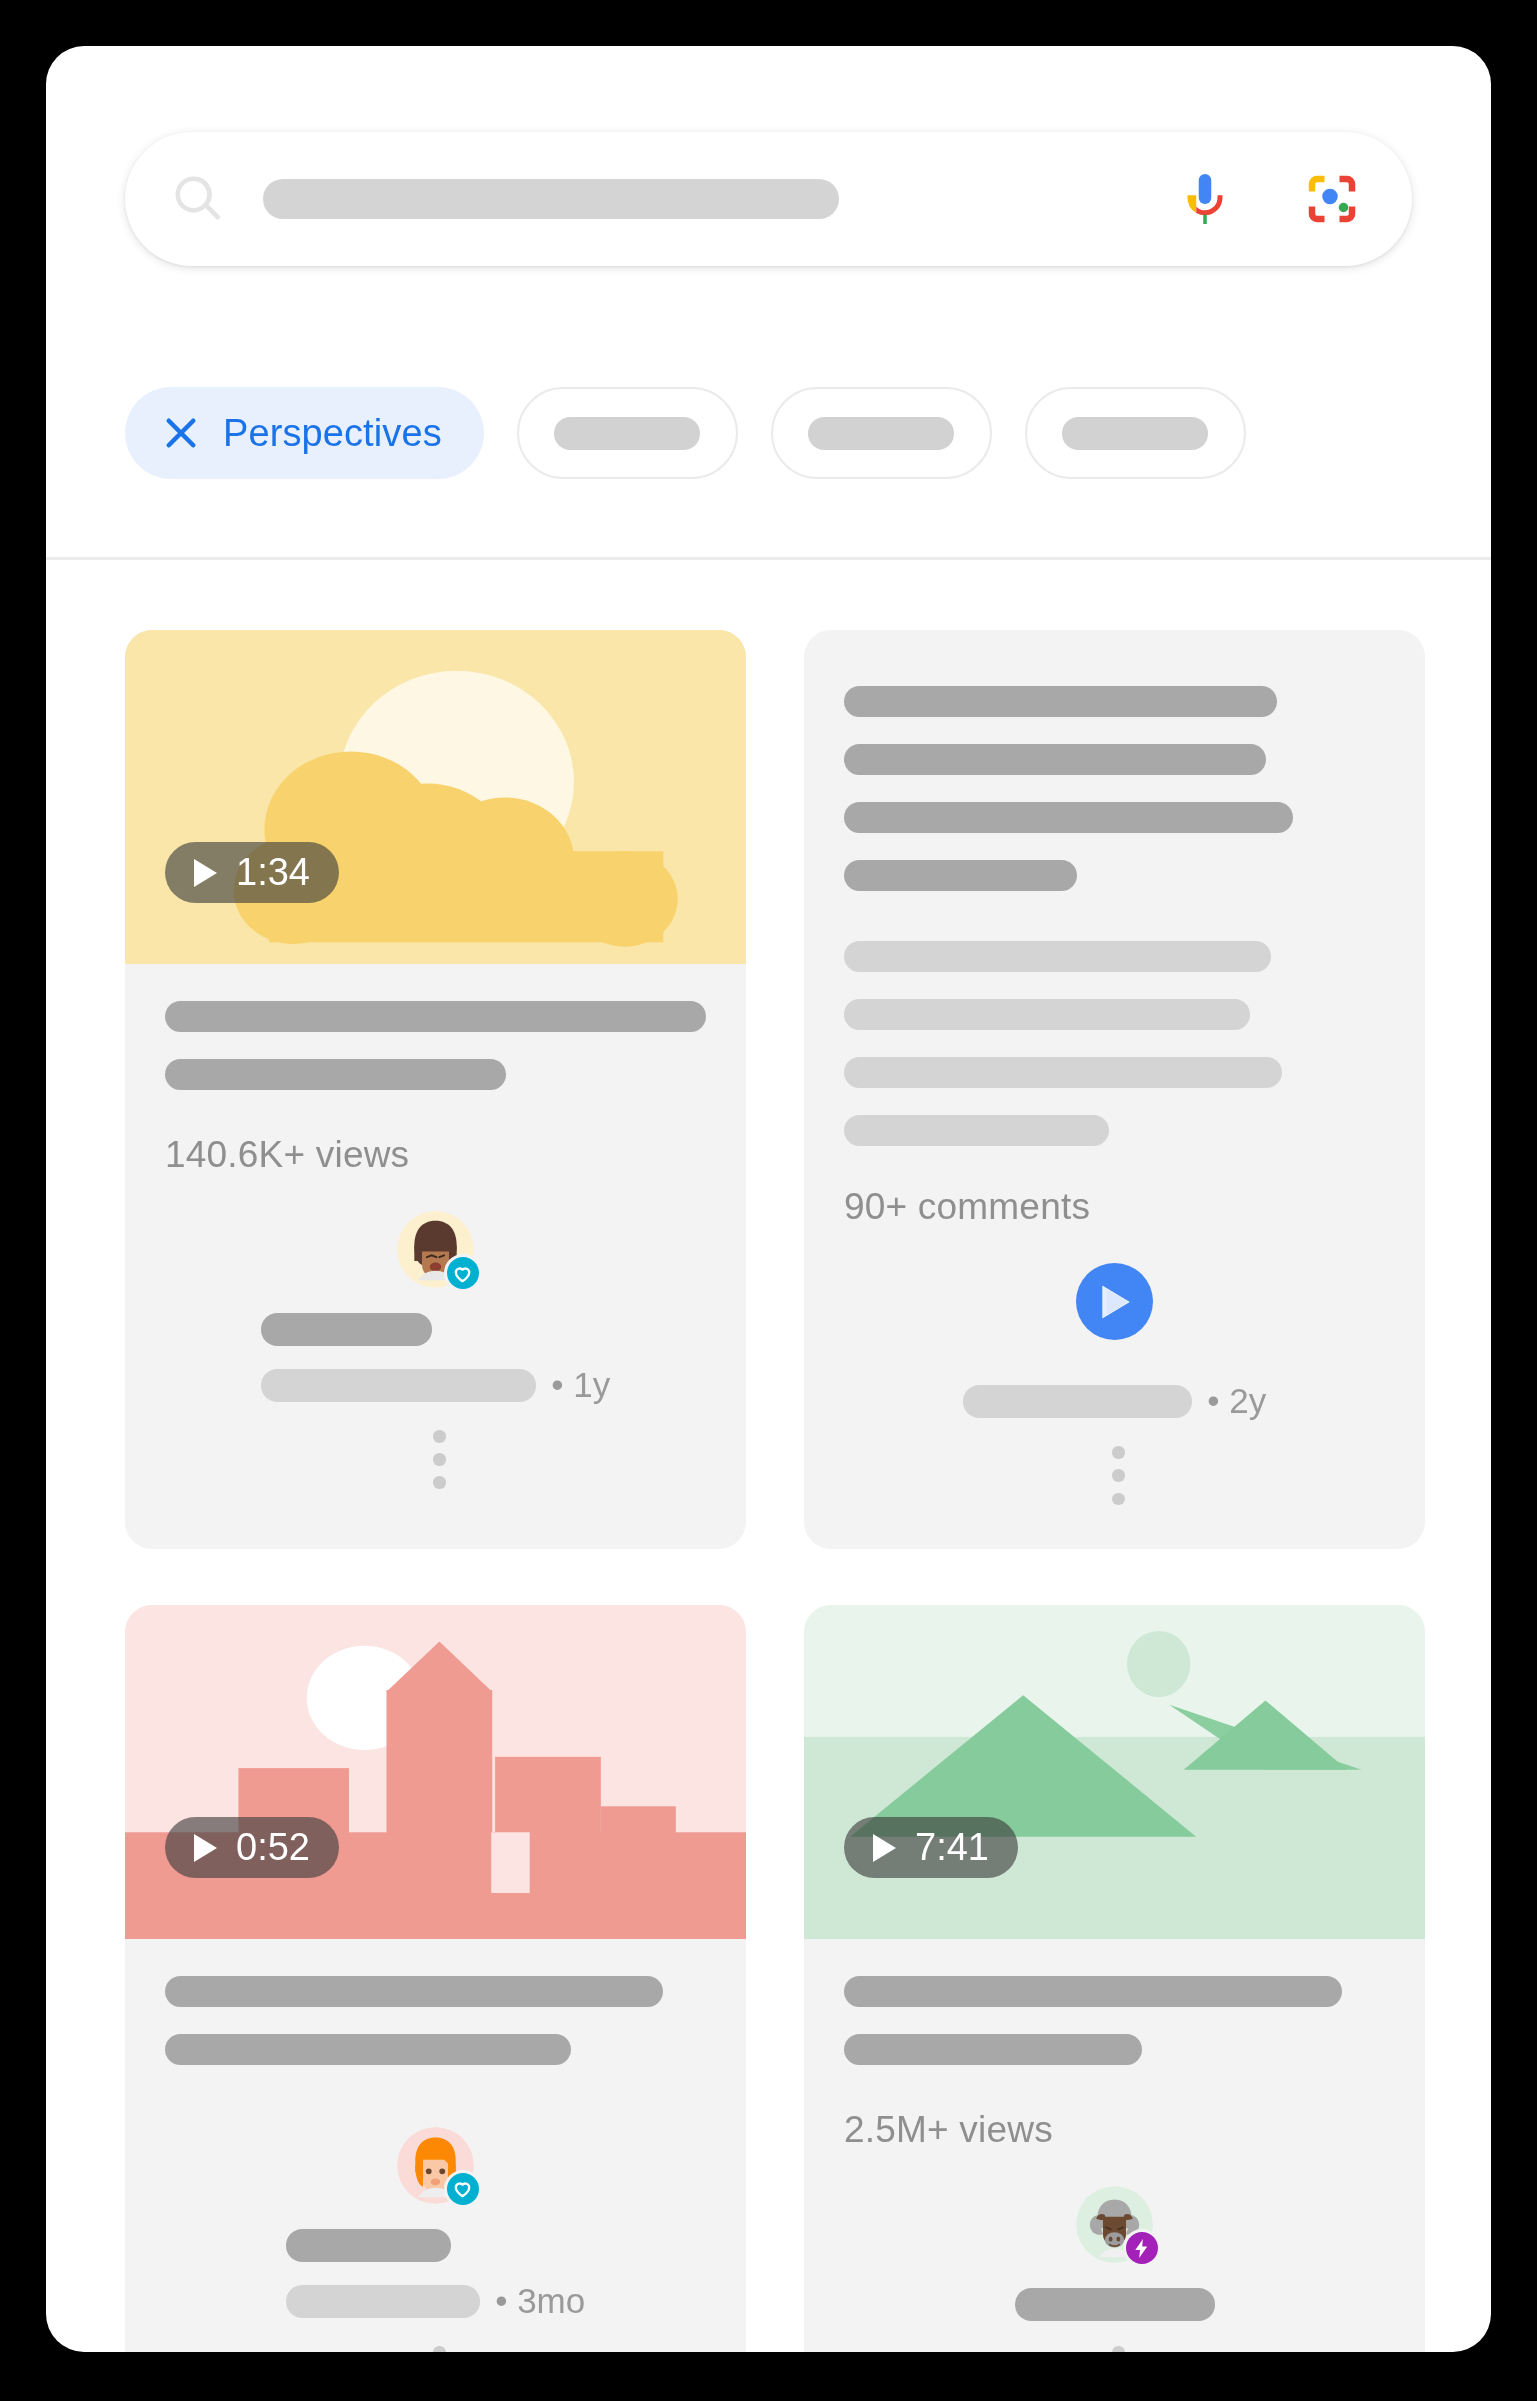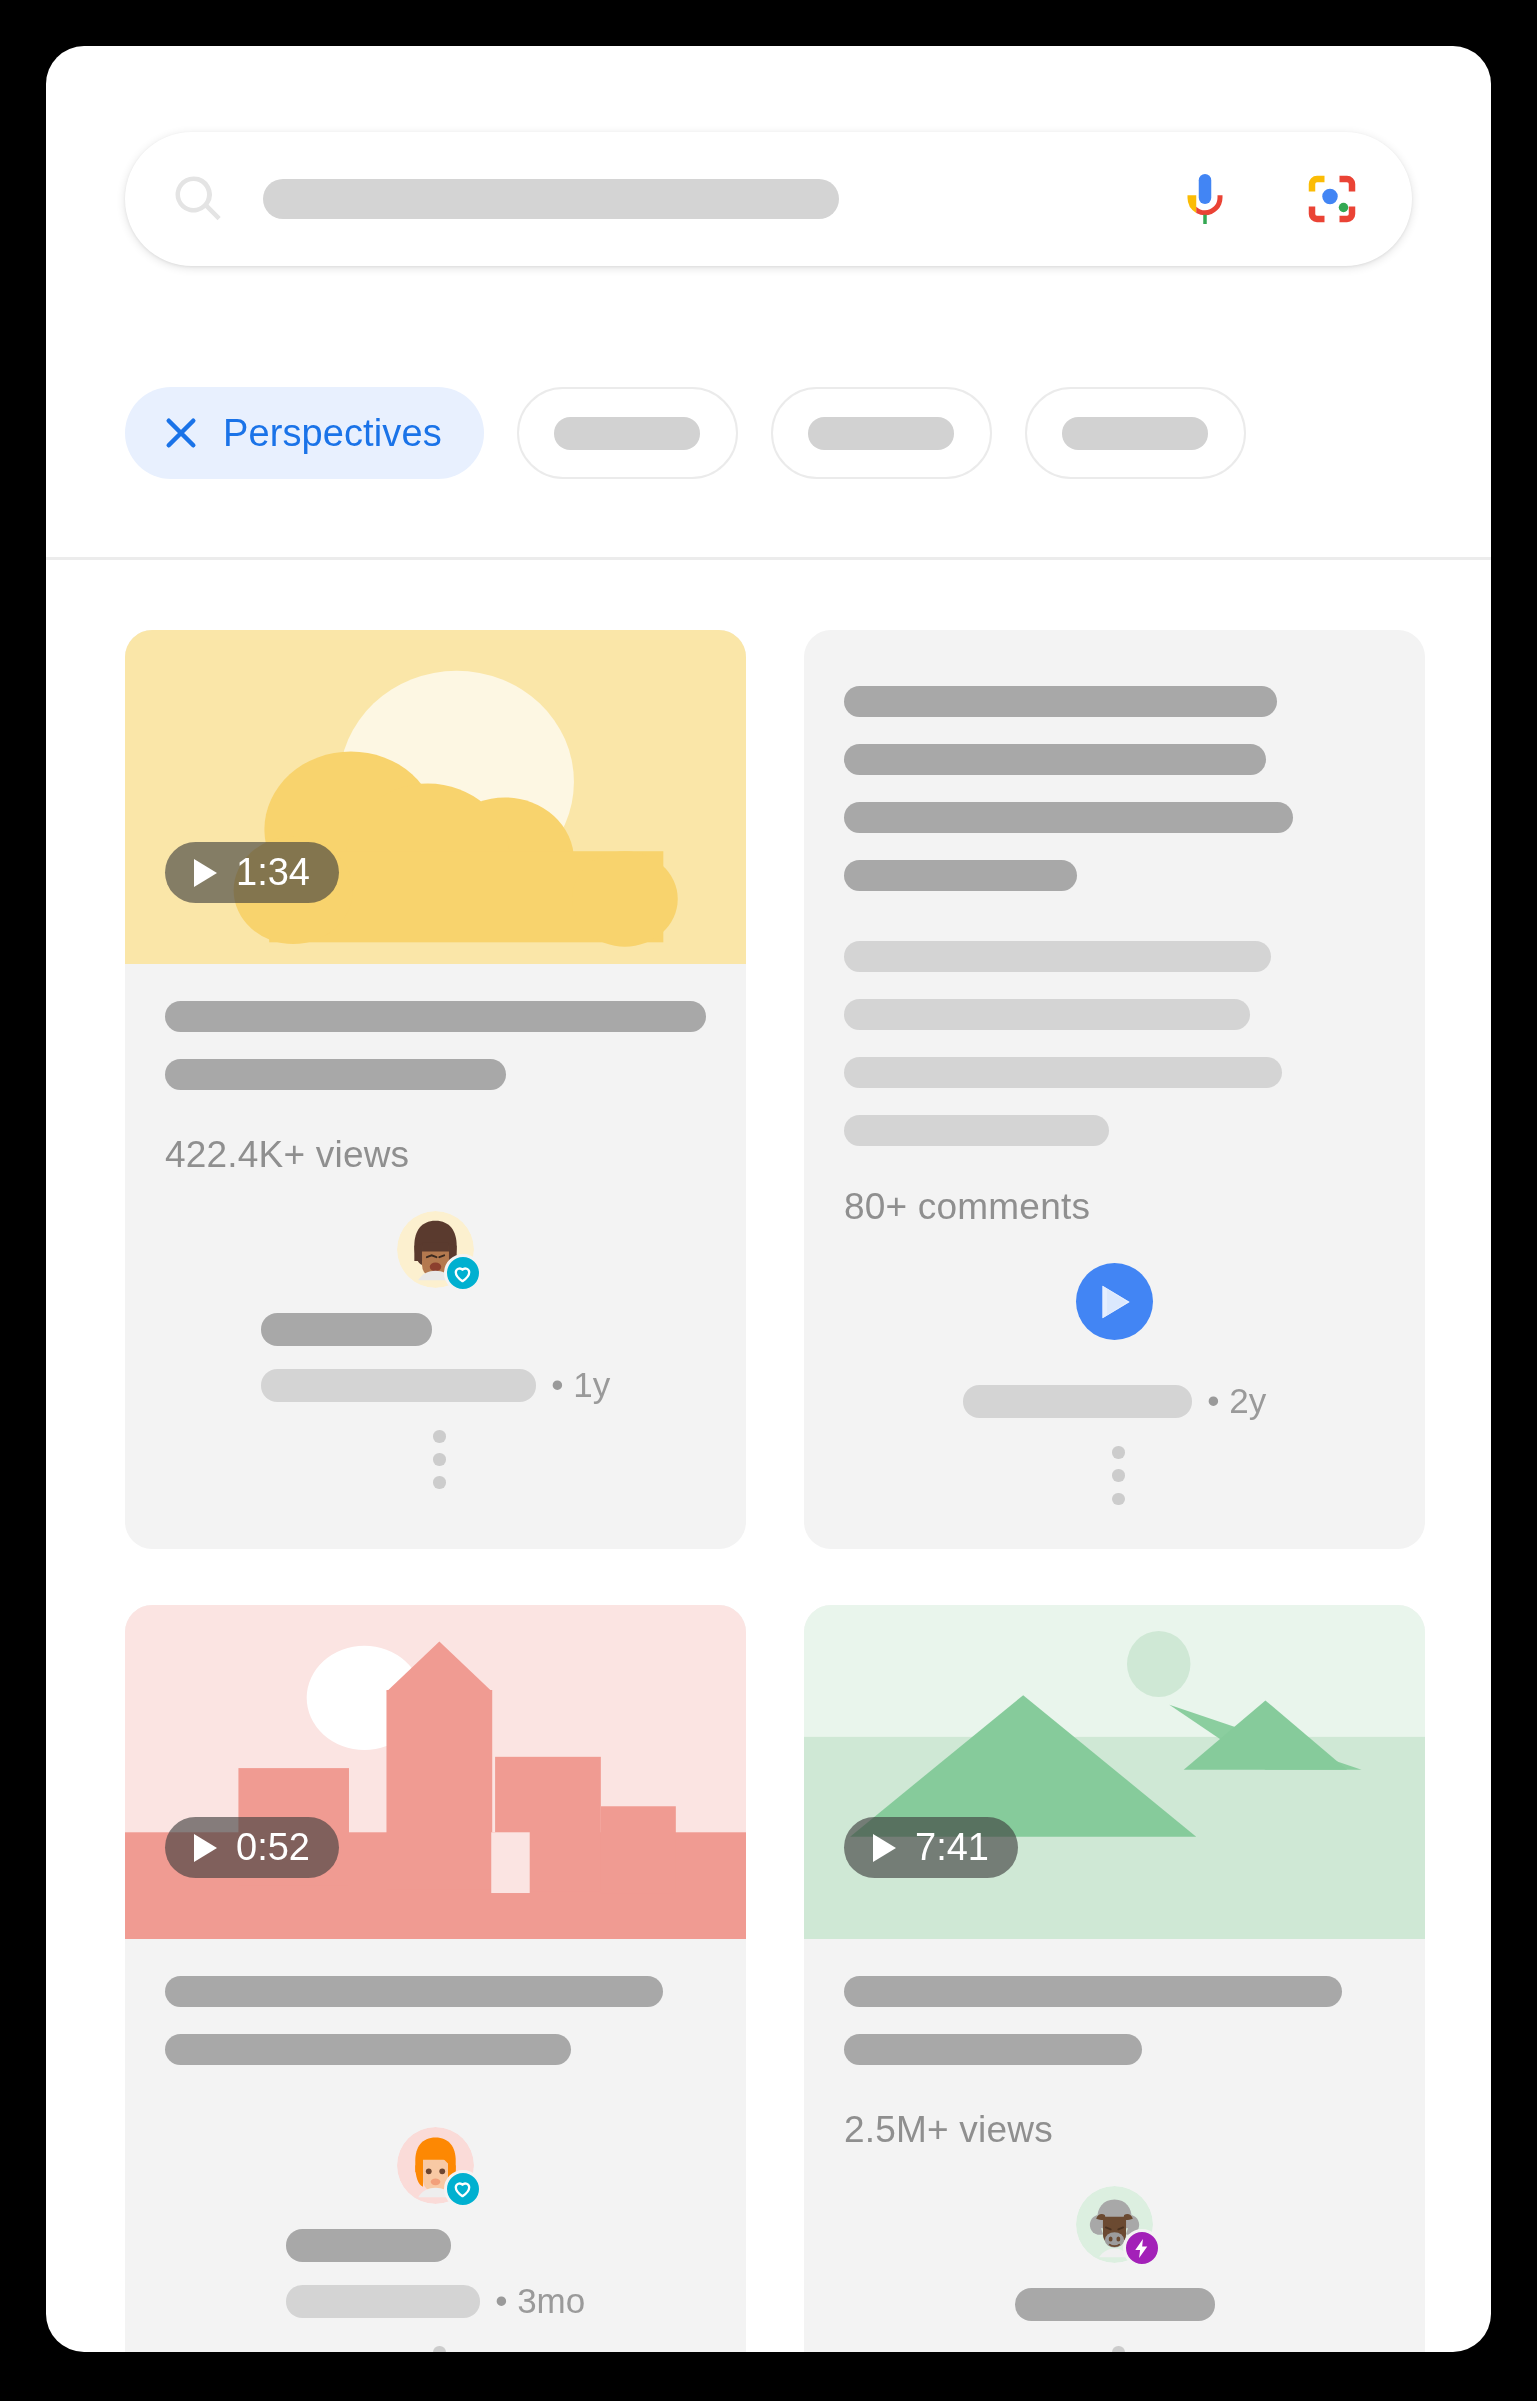--- a/index.html
+++ b/index.html
@@ -246,21 +246,21 @@
         </svg>
         <div class="duration">
           <span class="play-icon"></span>
           <span class="duration-text">1:34</span>
         </div>
       </div>
       <div class="body">
         <div class="line" style="width:100%"></div>
         <div class="line" style="width:63%"></div>
       </div>
-      <div class="meta">422.4K+ views</div>
+      <div class="meta">140.6K+ views</div>
       <div class="footer">
         <div class="avatar-wrap">
           <span class="avatar">
             <svg viewBox="0 0 80 80">
               <circle cx="40" cy="40" r="40" fill="#fcf0cf"></circle>
               <path d="M40 10c15 0 22 11 22 26v16H18V36c0-15 7-26 22-26z" fill="#5a3a2e"></path>
               <path d="M26 36h28v20a14 14 0 01-28 0z" fill="#b4794f"></path>
               <path d="M26 33h28v9H26z" fill="#5a3a2e"></path>
               <path d="M31 48l5-2 5 2M44 48l5-2" stroke="#3c2a20" stroke-width="2" fill="none" stroke-linecap="round"></path>
               <ellipse cx="40" cy="58" rx="6" ry="4.5" fill="#8c3f2e"></ellipse>
@@ -295,21 +295,21 @@
       <div class="body-dark">
         <div class="line" style="width:80%"></div>
         <div class="line" style="width:78%"></div>
         <div class="line" style="width:83%"></div>
         <div class="line" style="width:43%;margin-bottom:50px"></div>
         <div class="line-light" style="width:79%"></div>
         <div class="line-light" style="width:75%"></div>
         <div class="line-light" style="width:81%"></div>
         <div class="line-light" style="width:49%"></div>
       </div>
-      <div class="meta" style="padding-top:13.4px">80+ comments</div>
+      <div class="meta" style="padding-top:13.4px">90+ comments</div>
       <div class="footer">
         <span class="avatar-logo">
           <svg viewBox="0 0 24 24">
             <path d="M6 4.2v15.6L19 12z" fill="#dce8fd"></path>
             <path d="M6.2 4.3L17.7 12 6.2 19.7z" fill="#c3d9fb" opacity="0.75"></path>
             <path d="M6 4.2L19 12 6 19.8z" fill="#e8f0fe" opacity="0.9"></path>
             <path d="M8.2 5.8l9.6 6.2-9.6 6.2z" fill="#dbe8fd"></path>
           </svg>
         </span>
         <div class="author-block">

